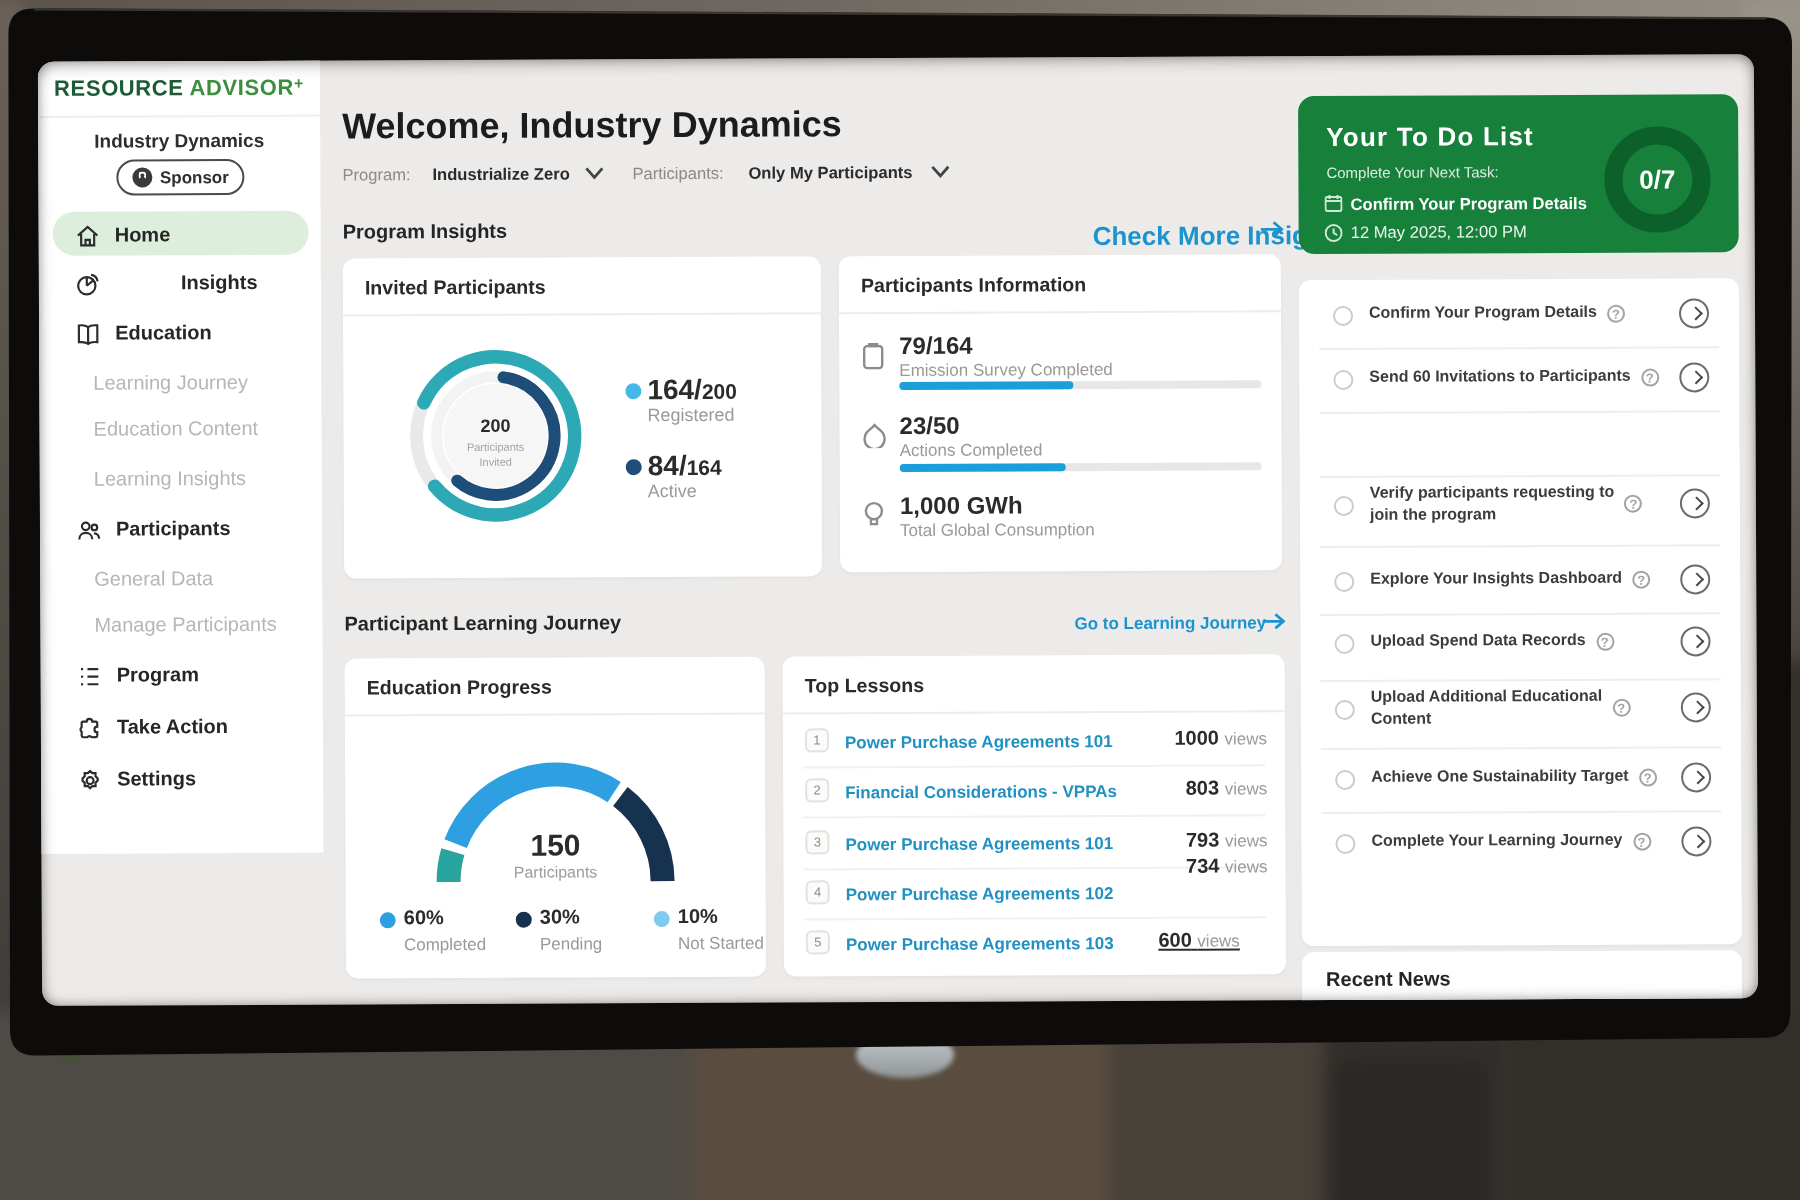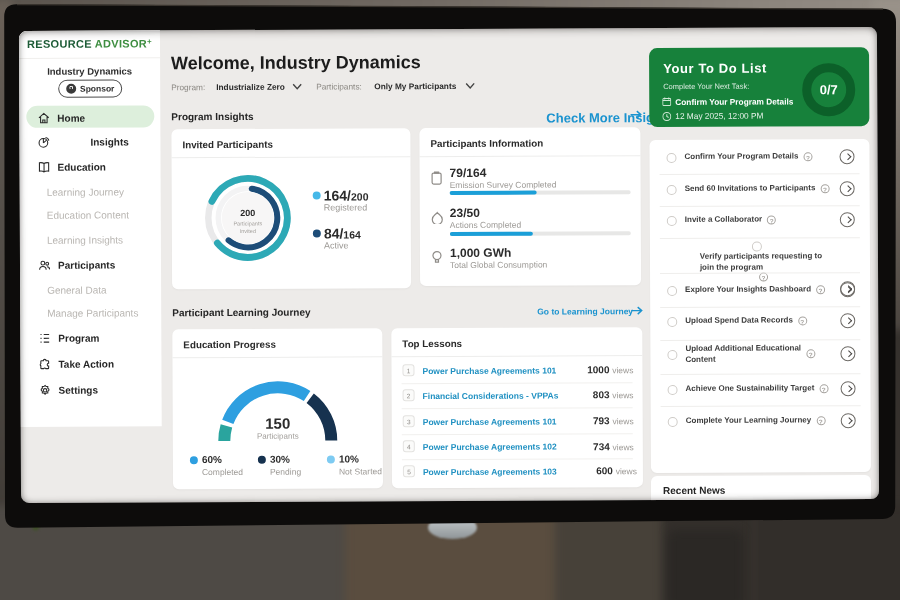--- a/index.html
+++ b/index.html
@@ -242,25 +242,25 @@
             <div class="abs" style="left:11px;top:61.3px;width:12px;height:12px;border:1px solid #e3e2e0;border-radius:3px;background:#fbfbfa;font-size:6.5px;color:#8f8c88;text-align:center;line-height:12px;">2</div>
             <div class="abs" style="left:31px;top:63.3px;font-size:8.5px;font-weight:bold;color:#2191c2;">Financial Considerations - VPPAs</div>
             <div class="abs" style="right:9px;top:62.3px;font-size:10px;color:#2b2b2b;text-align:right;"><b>803</b> <span style="font-size:8.5px;color:#9c9995;font-weight:normal;">views</span></div>
             <div class="abs" style="left:10px;right:10px;top:80.3px;height:1px;background:#f1f0ee;"></div>
             <div class="abs" style="left:11px;top:86.6px;width:12px;height:12px;border:1px solid #e3e2e0;border-radius:3px;background:#fbfbfa;font-size:6.5px;color:#8f8c88;text-align:center;line-height:12px;">3</div>
             <div class="abs" style="left:31px;top:88.6px;font-size:8.5px;font-weight:bold;color:#2191c2;">Power Purchase Agreements 101</div>
             <div class="abs" style="right:9px;top:87.6px;font-size:10px;color:#2b2b2b;text-align:right;"><b>793</b> <span style="font-size:8.5px;color:#9c9995;font-weight:normal;">views</span></div>
             <div class="abs" style="left:10px;right:10px;top:105.6px;height:1px;background:#f1f0ee;"></div>
             <div class="abs" style="left:11px;top:111.9px;width:12px;height:12px;border:1px solid #e3e2e0;border-radius:3px;background:#fbfbfa;font-size:6.5px;color:#8f8c88;text-align:center;line-height:12px;">4</div>
             <div class="abs" style="left:31px;top:113.9px;font-size:8.5px;font-weight:bold;color:#2191c2;">Power Purchase Agreements 102</div>
-            <div class="abs" style="right:9px;top:114px;font-size:10px;color:#2b2b2b;text-align:center;"><b>734</b> <span style="font-size:8.5px;color:#9c9995;font-weight:normal;">views</span></div>
+            <div class="abs" style="right:9px;top:101px;font-size:10px;color:#2b2b2b;text-align:center;"><b>734</b> <span style="font-size:8.5px;color:#9c9995;font-weight:normal;">views</span></div>
             <div class="abs" style="left:10px;right:10px;top:130.9px;height:1px;background:#f1f0ee;"></div>
             <div class="abs" style="left:11px;top:137.2px;width:12px;height:12px;border:1px solid #e3e2e0;border-radius:3px;background:#fbfbfa;font-size:6.5px;color:#8f8c88;text-align:center;line-height:12px;">5</div>
             <div class="abs" style="left:31px;top:139.2px;font-size:8.5px;font-weight:bold;color:#2191c2;">Power Purchase Agreements 103</div>
-            <div class="abs" style="right:6px;top:138.2px;font-size:10px;color:#2b2b2b;text-align:right;"><b>600</b> <span style="font-size:8.5px;color:#9c9995;font-weight:normal;">views</span></div>
+            <div class="abs" style="right:23px;top:138.2px;font-size:10px;color:#2b2b2b;text-align:right;text-decoration:underline;"><b>600</b> <span style="font-size:8.5px;color:#9c9995;font-weight:normal;">views</span></div>
           </div>
     </div>
 
     <div class="abs" style="left:630px;top:22px;width:220px;height:79px;background:#17813b;border-radius:8px;">
       <div class="abs" style="left:14px;top:13px;font-size:13px;font-weight:bold;color:#fff;letter-spacing:0.6px;">Your To Do List</div>
       <div class="abs" style="left:14px;top:34px;font-size:7.5px;color:rgba(255,255,255,0.85);">Complete Your Next Task:</div>
       <svg class="abs" style="left:13px;top:49px;" width="9" height="9" viewBox="0 0 9 9" fill="none" stroke="#cfe8d4" stroke-width="1">
             <rect x="0.5" y="1.5" width="8" height="7" rx="1"></rect>
             <path d="M0.5 3.5 h8 M2.5 0.5 v2 M6.5 0.5 v2"></path>
           </svg>
@@ -284,28 +284,22 @@
             <span class="go"></span>
           </div>
           <div class="tdiv" style="top:34px;"></div>
           <div class="task" style="top:42px;">
             <span class="cb"></span>
             <span class="tx">Send 60 Invitations to Participants</span>
             <span class="q">?</span>
             <span class="go"></span>
           </div>
           <div class="tdiv" style="top:65.5px;"></div>
-          <div class="task" style="top:73px;">
-            <span class="cb"></span>
-            <span class="tx">Invite a Collaborator</span>
-            <span class="q">?</span>
-            <span class="go"></span>
-          </div>
           <div class="tdiv" style="top:98px;"></div>
-          <div class="task" style="top:102px;flex-direction:column;">
+          <div class="task" style="top:102px;">
             <span class="cb"></span>
             <span class="tx">Verify participants requesting to<br>join the program</span>
             <span class="q">?</span>
             <span class="go"></span>
           </div>
           <div class="tdiv" style="top:133px;"></div>
           <div class="task" style="top:143px;">
             <span class="cb"></span>
             <span class="tx">Explore Your Insights Dashboard</span>
             <span class="q">?</span>

